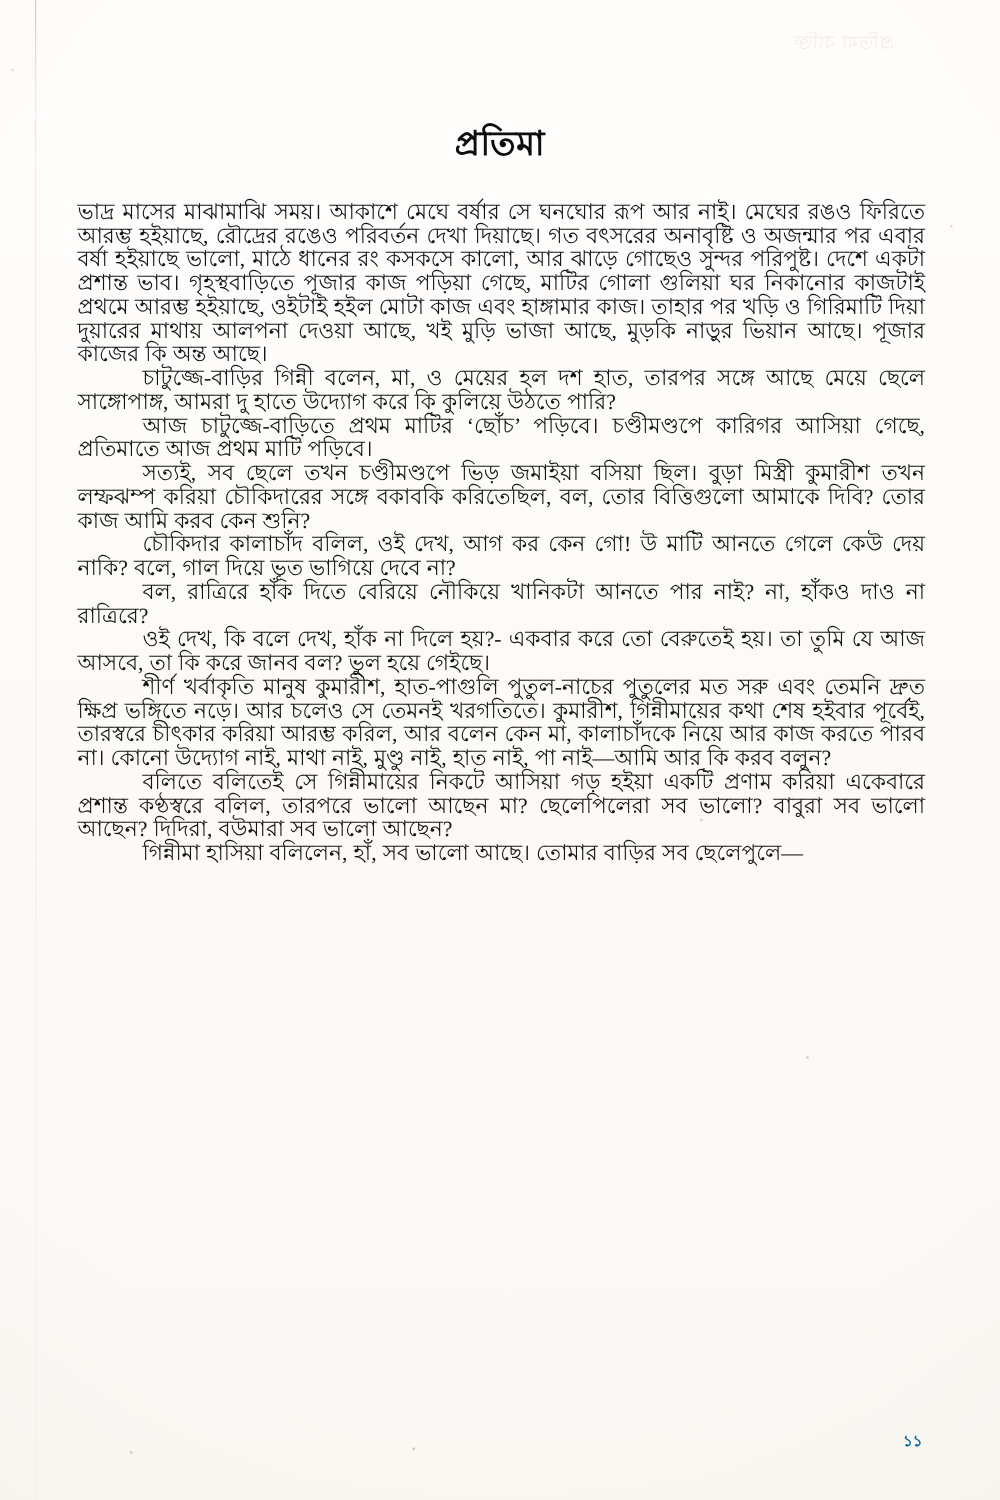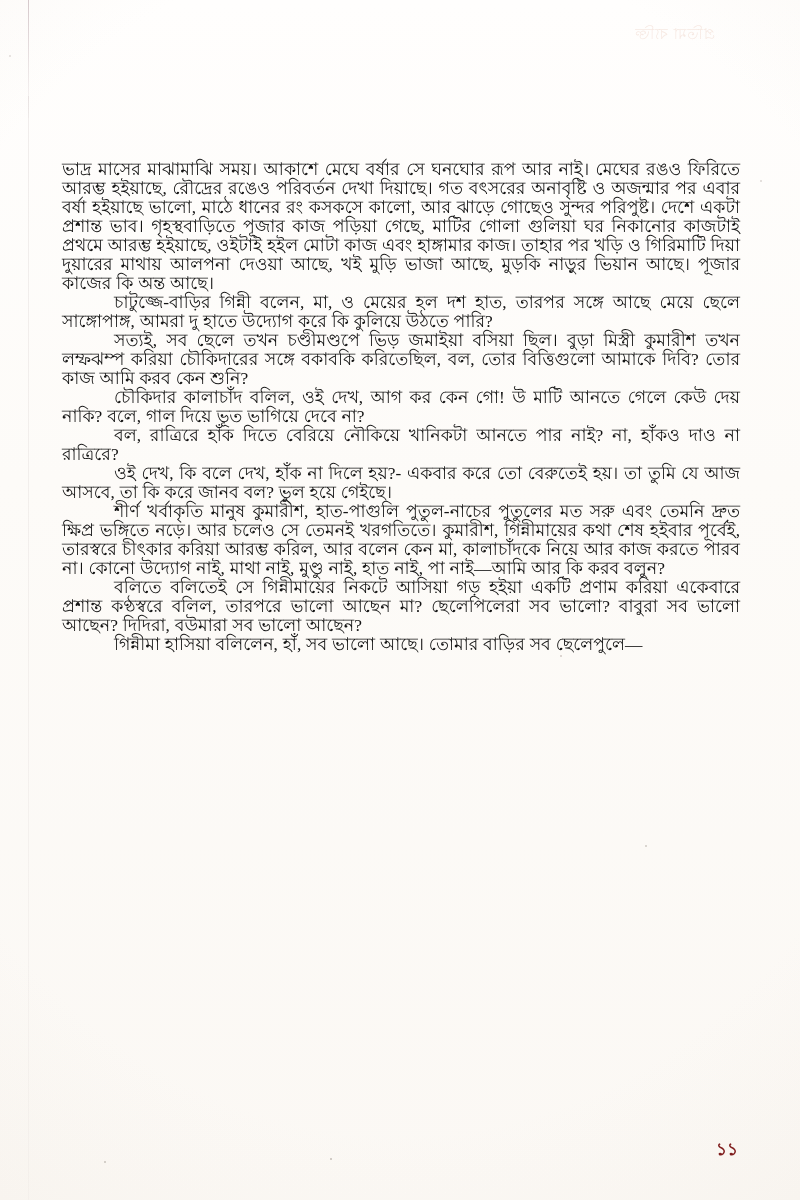--- a/index.html
+++ b/index.html
@@ -93,23 +93,23 @@
     text-indent: 52px;
     word-spacing: 0.5px;
     color: #141414;
   }
   .para.first { text-indent: 0; }
 
   .page-number {
     position: absolute;
     right: 62px;
     bottom: 36px;
-    font-size: 17px;
+    font-size: 12px;
     font-weight: 700;
-    color: #7f1d1d;
+    color: #0369a1;
   }
 
   
   .speck {
     position: absolute;
     background: #9a8f88;
     border-radius: 50%;
     opacity: 0.5;
     pointer-events: none;
   }
@@ -118,24 +118,26 @@
 <body>
 
 <div class="page">
 
   <div class="paper-tint"></div>
   <div class="scan-edge-line"></div>
   <div class="scan-edge-line lower"></div>
 
   <div class="bleed-through">প্রতিমা  ব্যক্তি</div>
 
+  <h1 class="title">প্রতিমা</h1>
 
   <div class="body-block">
     <p class="para first">ভাদ্র মাসের মাঝামাঝি সময়। আকাশে মেঘে বর্ষার সে ঘনঘোর রূপ আর নাই। মেঘের রঙও ফিরিতে আরম্ভ হইয়াছে, রৌদ্রের রঙেও পরিবর্তন দেখা দিয়াছে। গত বৎসরের অনাবৃষ্টি ও অজন্মার পর এবার বর্ষা হইয়াছে ভালো, মাঠে ধানের রং কসকসে কালো, আর ঝাড়ে গোছেও সুন্দর পরিপুষ্ট। দেশে একটা প্রশান্ত ভাব। গৃহস্থবাড়িতে পূজার কাজ পড়িয়া গেছে, মাটির গোলা গুলিয়া ঘর নিকানোর কাজটাই প্রথমে আরম্ভ হইয়াছে, ওইটাই হইল মোটা কাজ এবং হাঙ্গামার কাজ। তাহার পর খড়ি ও গিরিমাটি দিয়া দুয়ারের মাথায় আলপনা দেওয়া আছে, খই মুড়ি ভাজা আছে, মুড়কি নাড়ুর ভিয়ান আছে। পূজার কাজের কি অন্ত আছে।</p>
     <p class="para">চাটুজ্জে-বাড়ির গিন্নী বলেন, মা, ও মেয়ের হল দশ হাত, তারপর সঙ্গে আছে মেয়ে ছেলে সাঙ্গোপাঙ্গ, আমরা দু হাতে উদ্যোগ করে কি কুলিয়ে উঠতে পারি?</p>
+    <p class="para">আজ চাটুজ্জে-বাড়িতে প্রথম মাটির ‘ছোঁচ’ পড়িবে। চণ্ডীমণ্ডপে কারিগর আসিয়া গেছে, প্রতিমাতে আজ প্রথম মাটি পড়িবে।</p>
     <p class="para">সত্যই, সব ছেলে তখন চণ্ডীমণ্ডপে ভিড় জমাইয়া বসিয়া ছিল। বুড়া মিস্ত্রী কুমারীশ তখন লম্ফঝম্প করিয়া চৌকিদারের সঙ্গে বকাবকি করিতেছিল, বল, তোর বিত্তিগুলো আমাকে দিবি? তোর কাজ আমি করব কেন শুনি?</p>
     <p class="para">চৌকিদার কালাচাঁদ বলিল, ওই দেখ, আগ কর কেন গো! উ মাটি আনতে গেলে কেউ দেয় নাকি? বলে, গাল দিয়ে ভূত ভাগিয়ে দেবে না?</p>
     <p class="para">বল, রাত্রিরে হাঁক দিতে বেরিয়ে নৌকিয়ে খানিকটা আনতে পার নাই? না, হাঁকও দাও না রাত্রিরে?</p>
     <p class="para">ওই দেখ, কি বলে দেখ, হাঁক না দিলে হয়?- একবার করে তো বেরুতেই হয়। তা তুমি যে আজ আসবে, তা কি করে জানব বল? ভুল হয়ে গেইছে।</p>
     <p class="para">শীর্ণ খর্বাকৃতি মানুষ কুমারীশ, হাত-পাগুলি পুতুল-নাচের পুতুলের মত সরু এবং তেমনি দ্রুত ক্ষিপ্র ভঙ্গিতে নড়ে। আর চলেও সে তেমনই খরগতিতে। কুমারীশ, গিন্নীমায়ের কথা শেষ হইবার পূর্বেই, তারস্বরে চীৎকার করিয়া আরম্ভ করিল, আর বলেন কেন মা, কালাচাঁদকে নিয়ে আর কাজ করতে পারব না। কোনো উদ্যোগ নাই, মাথা নাই, মুণ্ডু নাই, হাত নাই, পা নাই—আমি আর কি করব বলুন?</p>
     <p class="para">বলিতে বলিতেই সে গিন্নীমায়ের নিকটে আসিয়া গড় হইয়া একটি প্রণাম করিয়া একেবারে প্রশান্ত কণ্ঠস্বরে বলিল, তারপরে ভালো আছেন মা? ছেলেপিলেরা সব ভালো? বাবুরা সব ভালো আছেন? দিদিরা, বউমারা সব ভালো আছেন?</p>
     <p class="para">গিন্নীমা হাসিয়া বলিলেন, হাঁ, সব ভালো আছে। তোমার বাড়ির সব ছেলেপুলে—</p>
   </div>
 
   <div class="page-number">১১</div>

